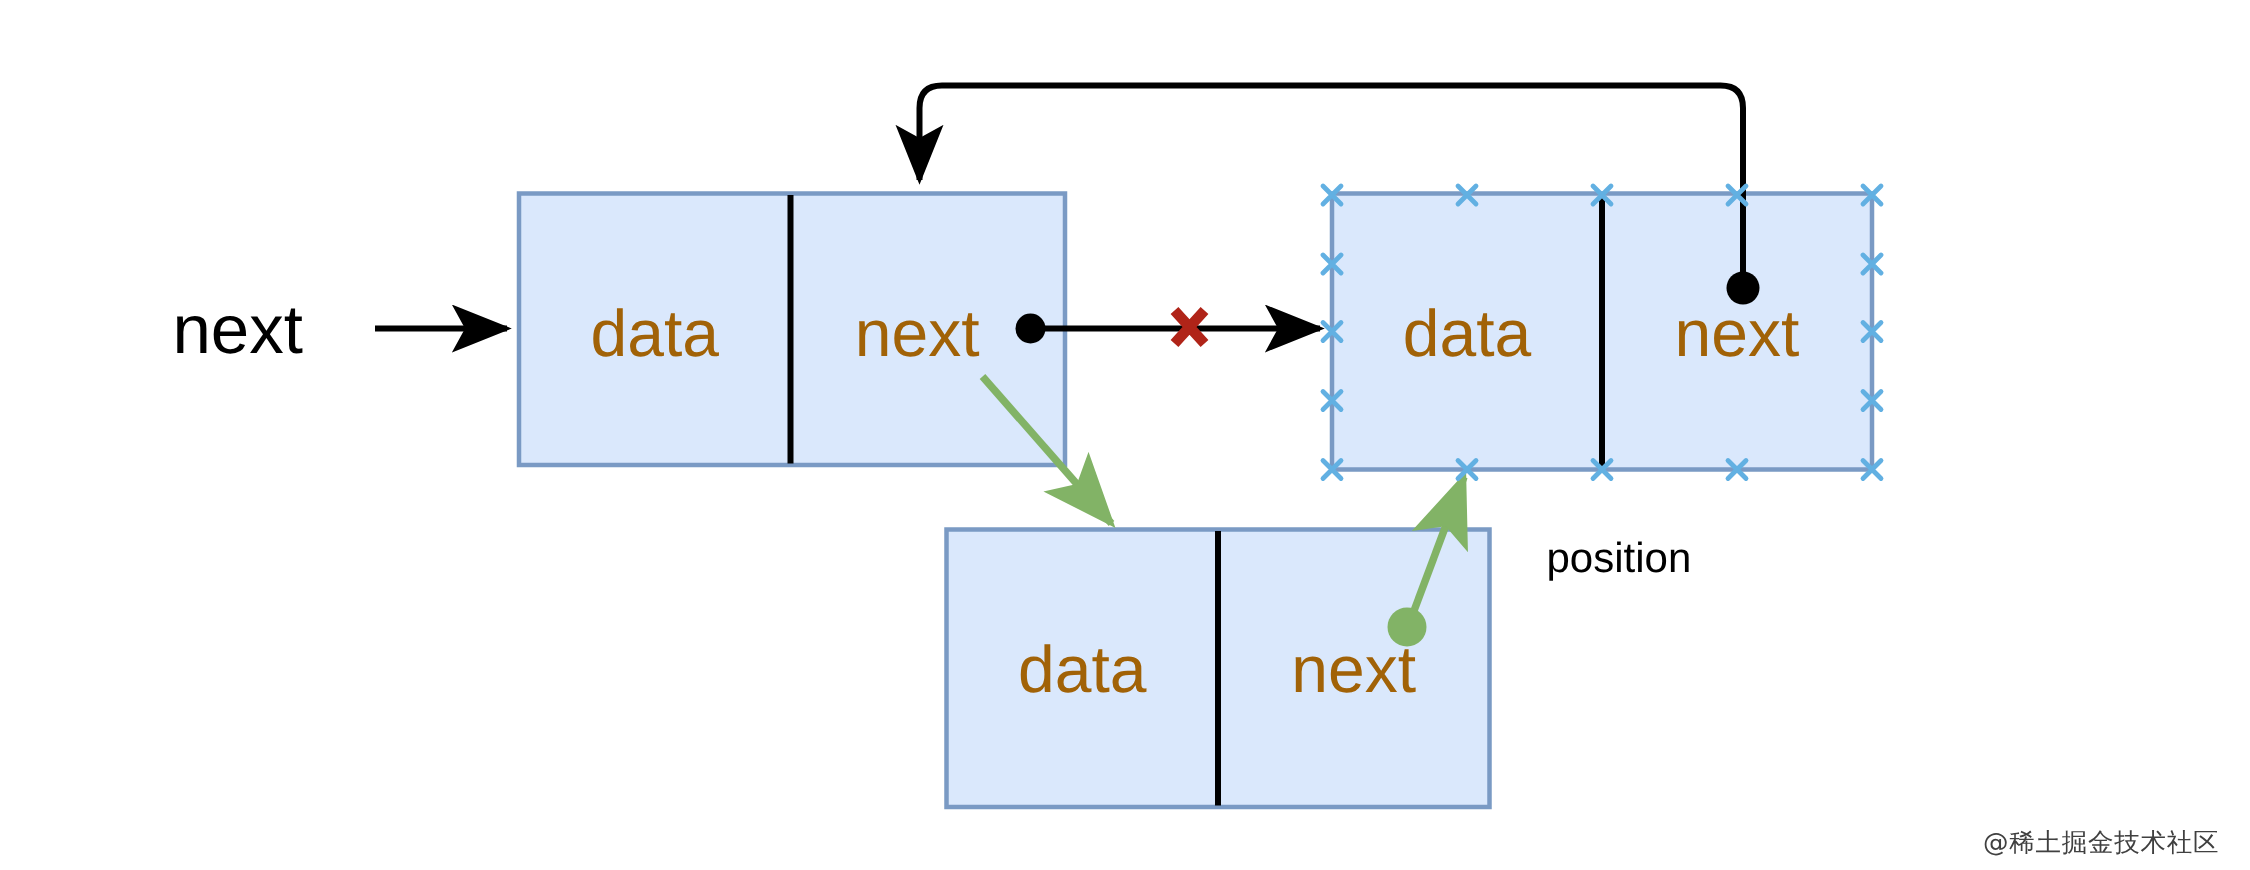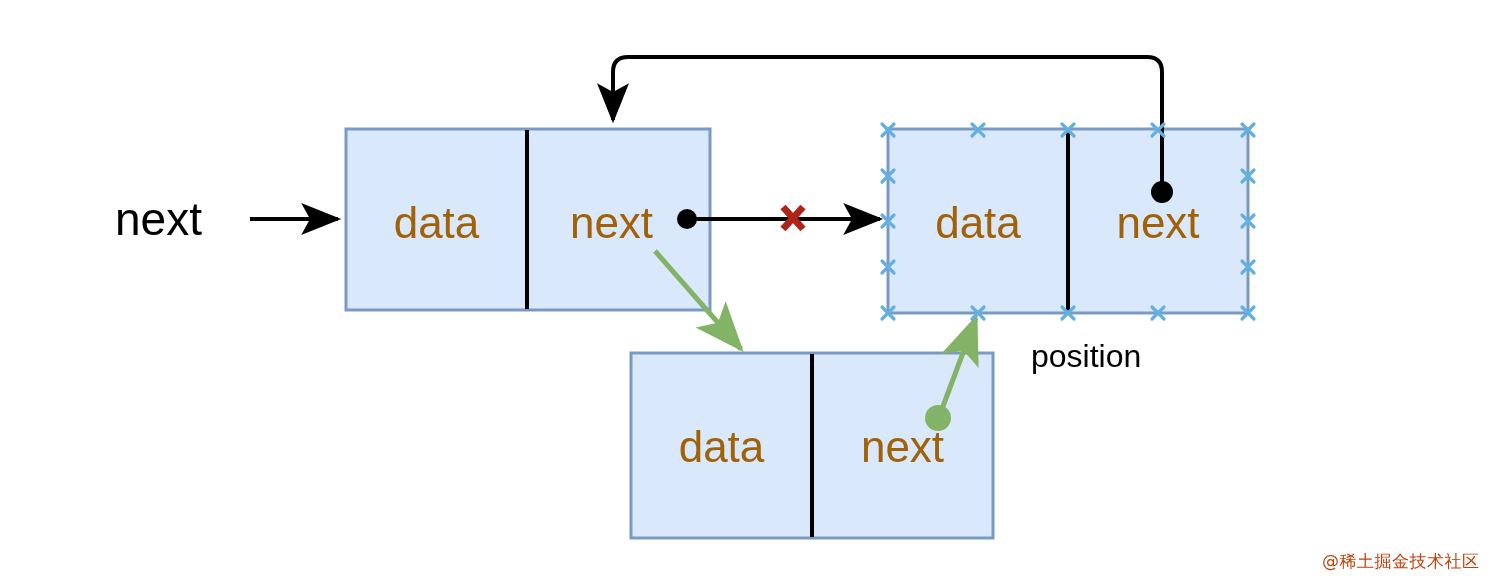--- a/index.html
+++ b/index.html
@@ -38,30 +38,30 @@
     white-space: nowrap;
     line-height: 1;
   }
   #head-label {
     left: 115px;
     top: 196px;
     font-size: 46px;
   }
   #position-label {
     left: 1031px;
-    top: 340px;
-    font-size: 32px;
+    top: 358px;
+    font-size: 28px;
   }
   #watermark {
     position: absolute;
     left: 1322px;
     top: 550px;
     font-family: "DejaVu Sans", sans-serif;
     font-size: 17px;
-    color: #c2410c;
+    color: #404040;
     white-space: nowrap;
     letter-spacing: 0.5px;
   }
 </style>
 </head>
 <body>
 
 <svg id="canvas" viewBox="0 0 1500 580" xmlns="http://www.w3.org/2000/svg">
 
   <defs>

